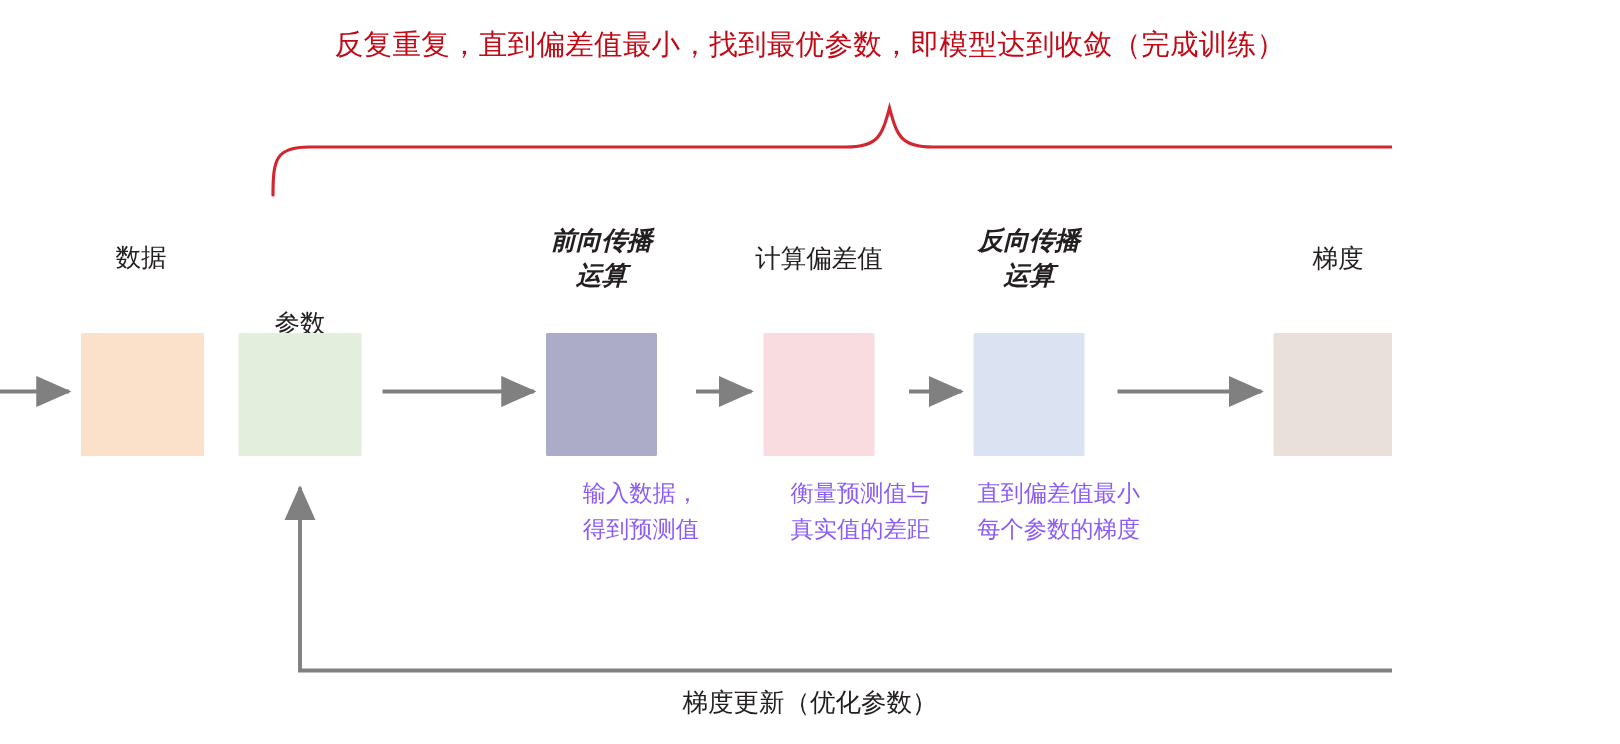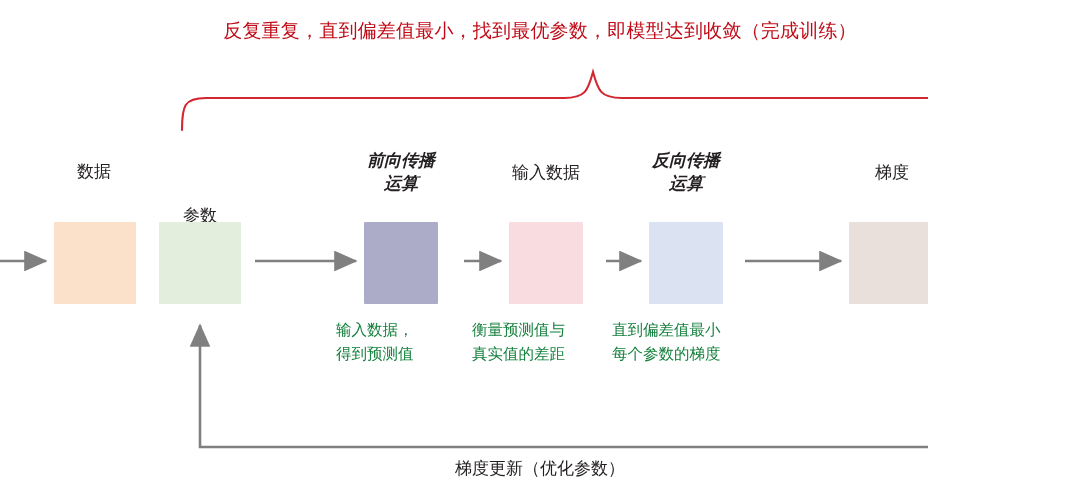--- a/index.html
+++ b/index.html
@@ -42,24 +42,24 @@
     font-size: 17px;
     line-height: 23px;
     color: #231f20;
     white-space: nowrap;
   }
   .node-label.bold { font-weight: bold; font-style: italic; }
   .box {
     border-radius: 1px;
   }
   .note {
-    text-align: left;
+    text-align: right;
     font-size: 15.5px;
     line-height: 24px;
-    color: #15803d;
+    color: #8b5cf6;
     white-space: nowrap;
   }
 
   
   .wires { left: 0; top: 0; }
 
   
   .bottom-caption {
     left: 0;
     top: 457px;
@@ -99,21 +99,21 @@
     <div>前向传播</div>
     <div>运算</div>
   </div>
   <div class="abs box" style="left:364px; top:222px; width:74px; height:82px; background:#acacc9;"></div>
   <div class="abs note" style="left:336px; top:318px; width:130px;">
     <div>输入数据，</div>
     <div>得到预测值</div>
   </div>
 
   <div class="abs node-label" style="left:481px; top:161px; width:130px;">
-    <div>输入数据</div>
+    <div>计算偏差值</div>
   </div>
   <div class="abs box" style="left:509px; top:222px; width:74px; height:82px; background:#f8dcdf;"></div>
   <div class="abs note" style="left:472px; top:318px; width:148px;">
     <div>衡量预测值与</div>
     <div>真实值的差距</div>
   </div>
 
   <div class="abs node-label bold" style="left:626px; top:149px; width:120px;">
     <div>反向传播</div>
     <div>运算</div>

